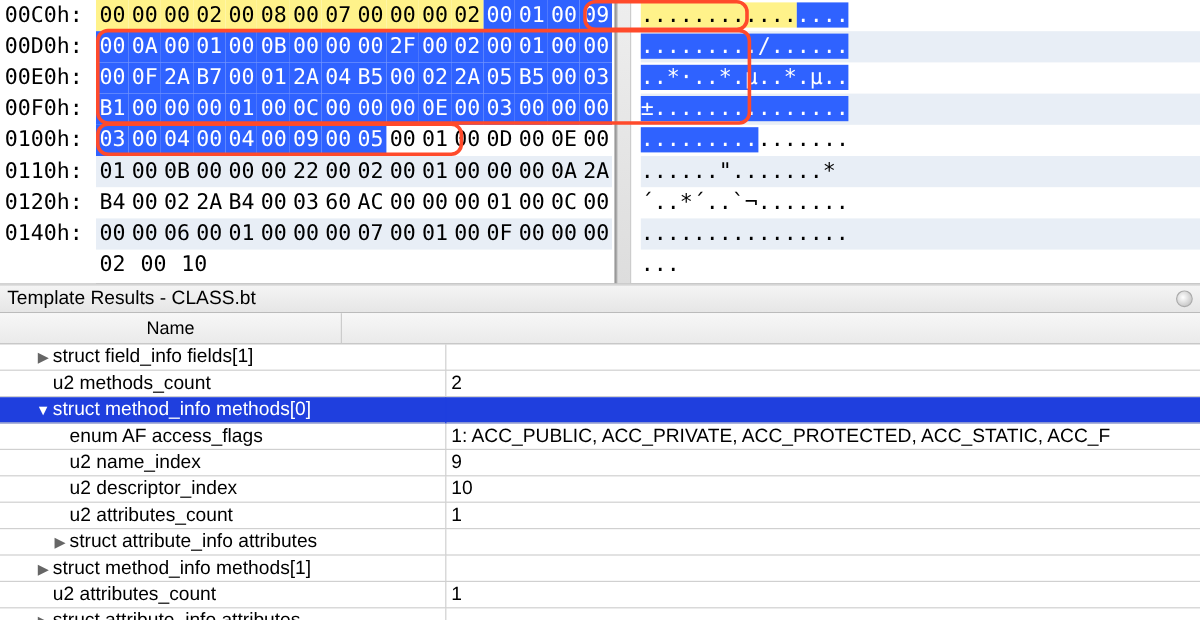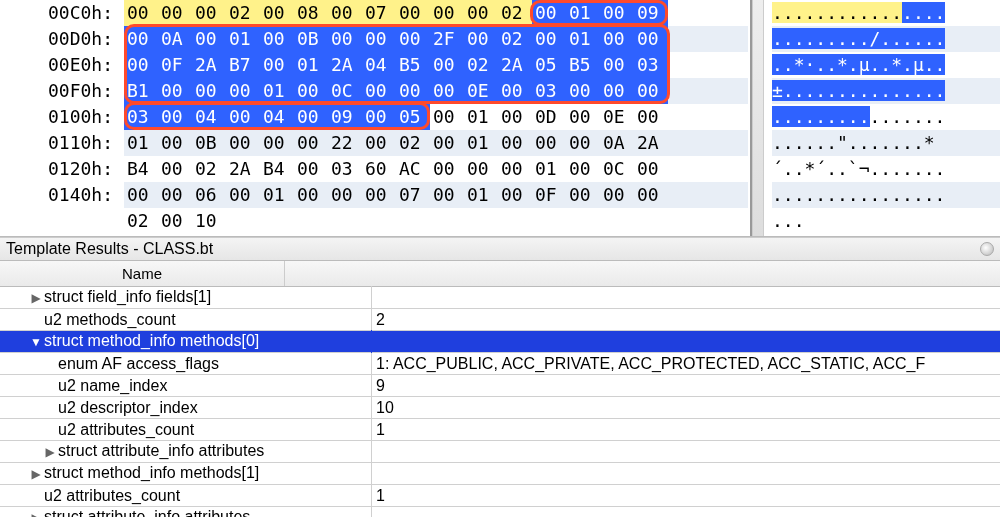--- a/index.html
+++ b/index.html
@@ -10,38 +10,37 @@
     width: 1000px;
     height: 517px;
     overflow: hidden;
   }
 
   
   .hex-pane {
     display: flex;
     border-bottom: 1px solid #bbb;
     height: 237px;
-    padding-left: 44px;
   }
   .hex-addr {
     width: 80px;
     font-family: Menlo, Consolas, monospace;
     font-size: 18px;
     line-height: 26px;
     color: #000;
     background: #fff;
   }
   .hex-addr div {
     padding: 0 8px 0 4px;
     height: 26px;
   }
 
   .hex-bytes {
     position: relative;
-    width: 628px;
+    width: 434px;
     font-family: Menlo, Consolas, monospace;
     font-size: 18px;
     line-height: 26px;
     border-right: 2px solid #999;
     padding-right: 2px;
   }
   .hex-row {
     height: 26px;
     display: flex;
   }

